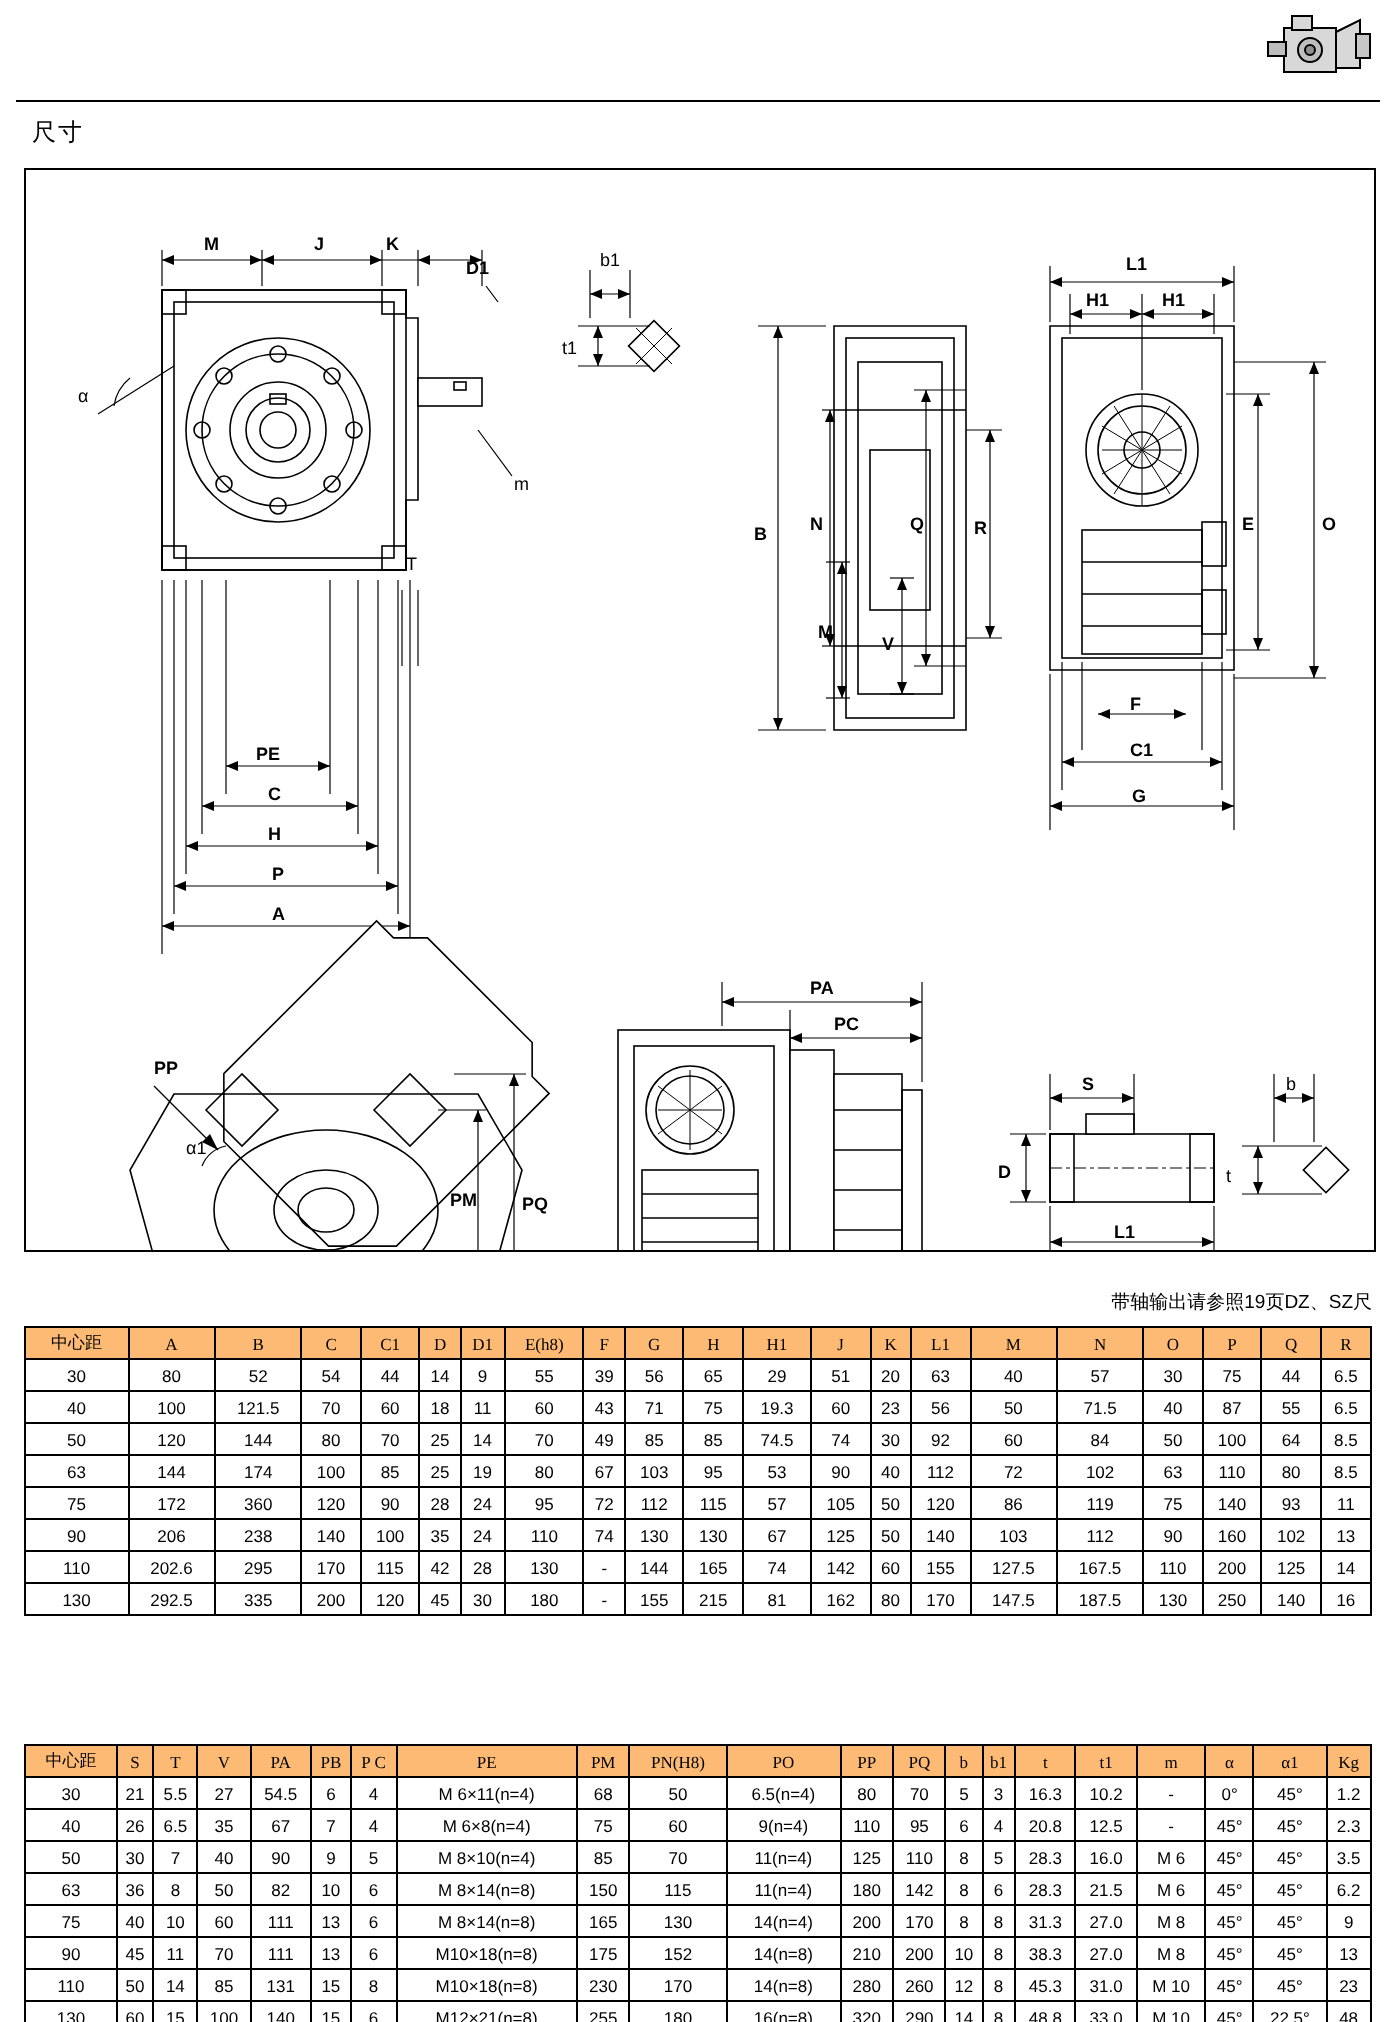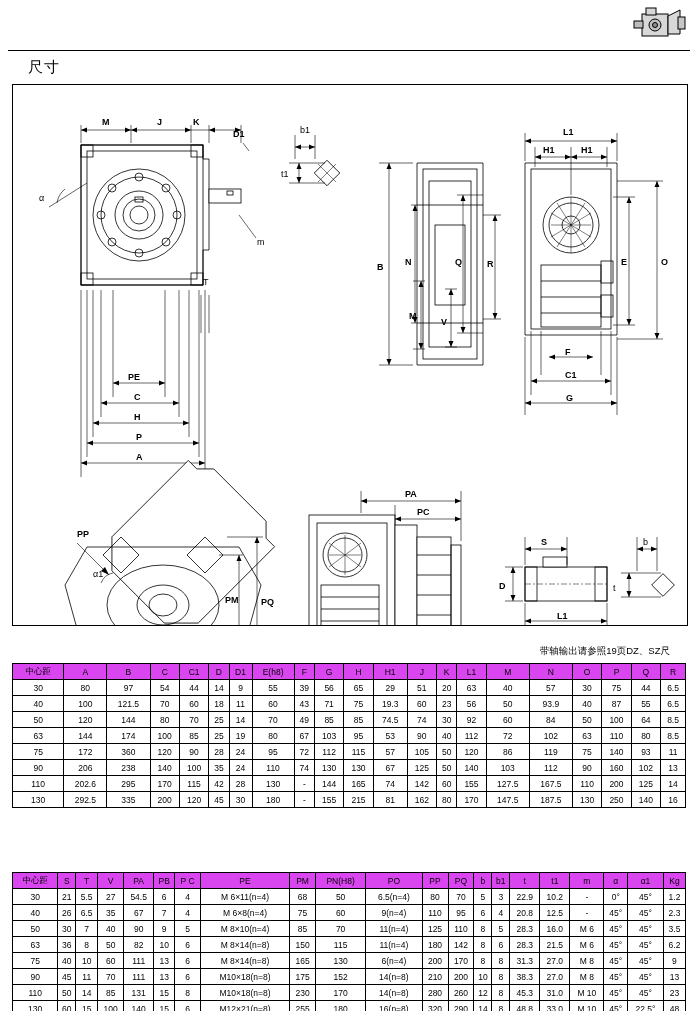--- a/index.html
+++ b/index.html
@@ -33,22 +33,22 @@
     position: absolute;
     top: 50px;
     left: 8px;
     width: 682px;
     height: 0;
     border-top: 1.6px solid #000;
   }
   .page-title {
     position: absolute;
     top: 58px;
-    left: 28px;
-    font-size: 15px;
+    left: 16px;
+    font-size: 12px;
     letter-spacing: 1px;
   }
 
   
   .drawing-frame {
     position: absolute;
     top: 84px;
     left: 12px;
     width: 674px;
     height: 540px;
@@ -67,29 +67,30 @@
   .tbl td, .tbl th {
     border: 1px solid #000;
     text-align: center;
     padding: 0;
     height: 15px;
     font-weight: normal;
     white-space: nowrap;
   }
   .tbl thead td {
     font-weight: normal;
-    background: #d946ef;
+    background: #fdba74;
+    font-family: Liberation Serif, serif;
   }
   #table-top { top: 663px; left: 12px; width: 674px; }
   #table-bottom { top: 872px; left: 12px; width: 674px; }
 
   .note {
     position: absolute;
     top: 645px;
-    right: 28px;
+    right: 12px;
     font-size: 9.5px;
     margin-left: 42px;
   }
 </style>
 </head>
 <body>
 
 <div class="page">
 
   <div class="header-icon">
@@ -565,21 +566,21 @@
           <td>O</td>
           <td>P</td>
           <td>Q</td>
           <td>R</td>
         </tr>
     </thead>
     <tbody>
         <tr>
           <td>30</td>
           <td>80</td>
-          <td>97</td>
+          <td>52</td>
           <td>54</td>
           <td>44</td>
           <td>14</td>
           <td>9</td>
           <td>55</td>
           <td>39</td>
           <td>56</td>
           <td>65</td>
           <td>29</td>
           <td>51</td>
@@ -602,21 +603,21 @@
           <td>11</td>
           <td>60</td>
           <td>43</td>
           <td>71</td>
           <td>75</td>
           <td>19.3</td>
           <td>60</td>
           <td>23</td>
           <td>56</td>
           <td>50</td>
-          <td>93.9</td>
+          <td>71.5</td>
           <td>40</td>
           <td>87</td>
           <td>55</td>
           <td>6.5</td>
         </tr>
         <tr>
           <td>50</td>
           <td>120</td>
           <td>144</td>
           <td>80</td>
@@ -792,21 +793,21 @@
           <td>6</td>
           <td>4</td>
           <td>M 6×11(n=4)</td>
           <td>68</td>
           <td>50</td>
           <td>6.5(n=4)</td>
           <td>80</td>
           <td>70</td>
           <td>5</td>
           <td>3</td>
-          <td>22.9</td>
+          <td>16.3</td>
           <td>10.2</td>
           <td>-</td>
           <td>0°</td>
           <td>45°</td>
           <td>1.2</td>
         </tr>
         <tr>
           <td>40</td>
           <td>26</td>
           <td>6.5</td>
@@ -879,21 +880,21 @@
           <td>75</td>
           <td>40</td>
           <td>10</td>
           <td>60</td>
           <td>111</td>
           <td>13</td>
           <td>6</td>
           <td>M 8×14(n=8)</td>
           <td>165</td>
           <td>130</td>
-          <td>6(n=4)</td>
+          <td>14(n=4)</td>
           <td>200</td>
           <td>170</td>
           <td>8</td>
           <td>8</td>
           <td>31.3</td>
           <td>27.0</td>
           <td>M 8</td>
           <td>45°</td>
           <td>45°</td>
           <td>9</td>

